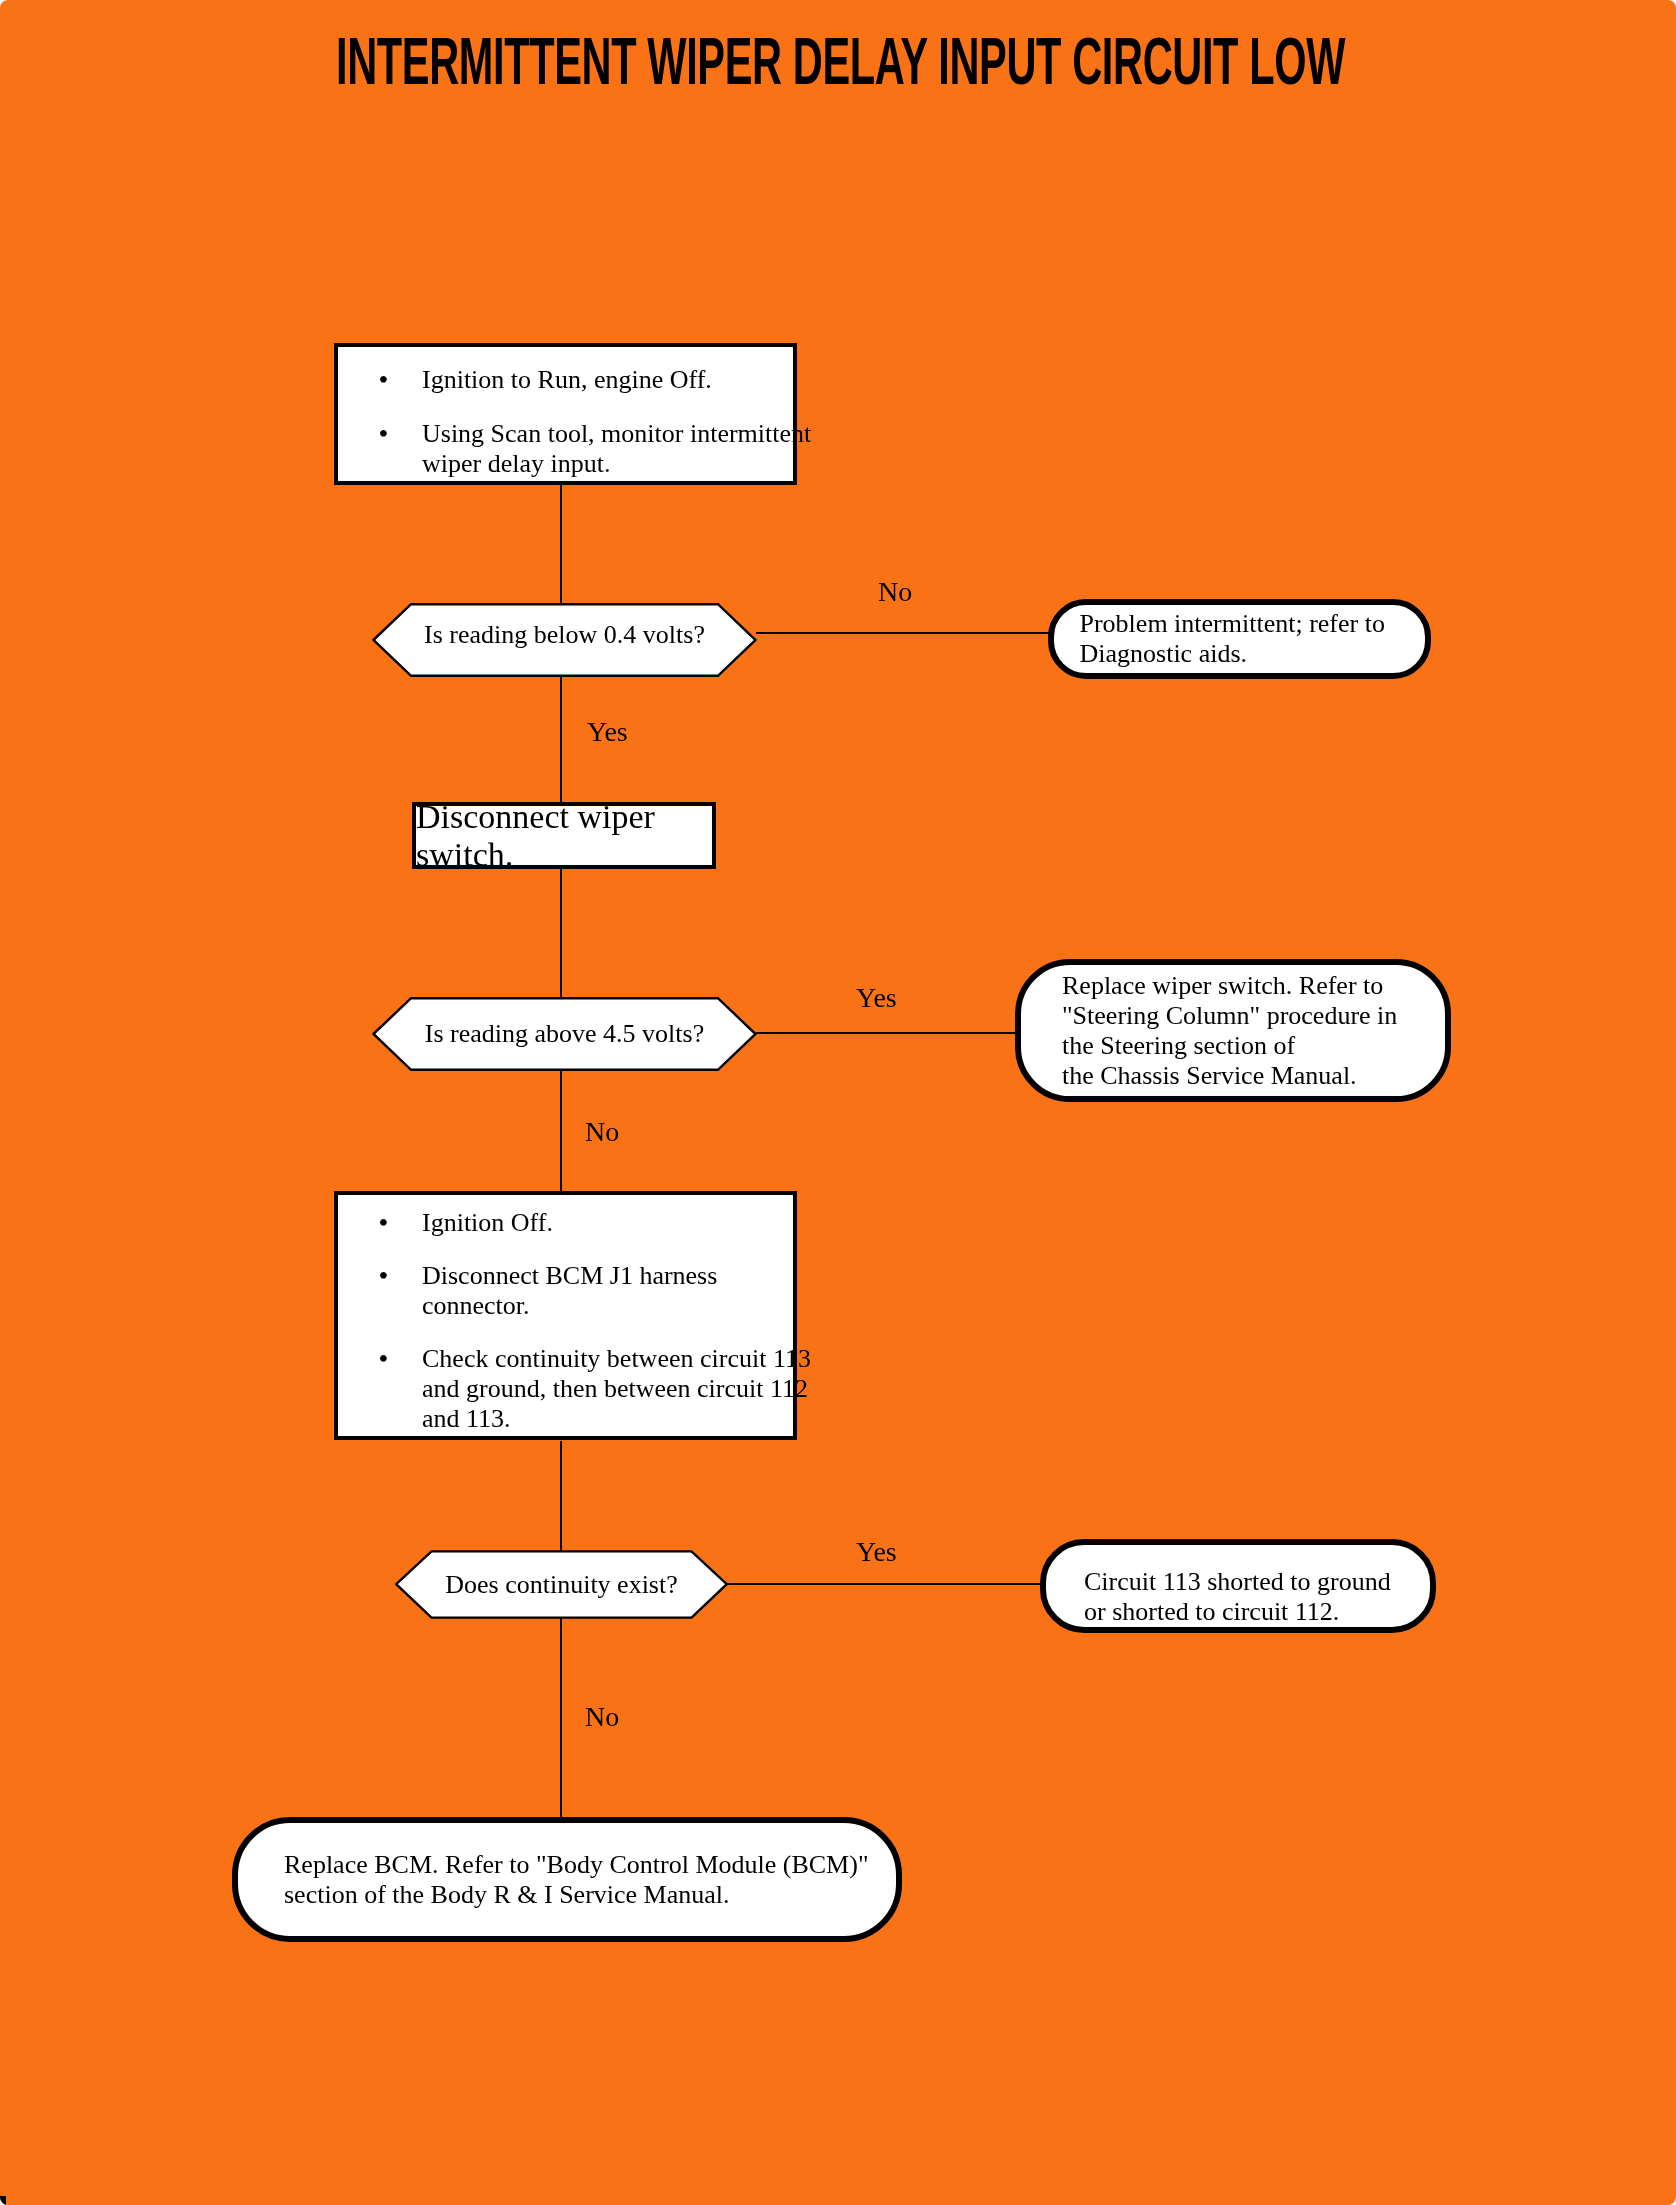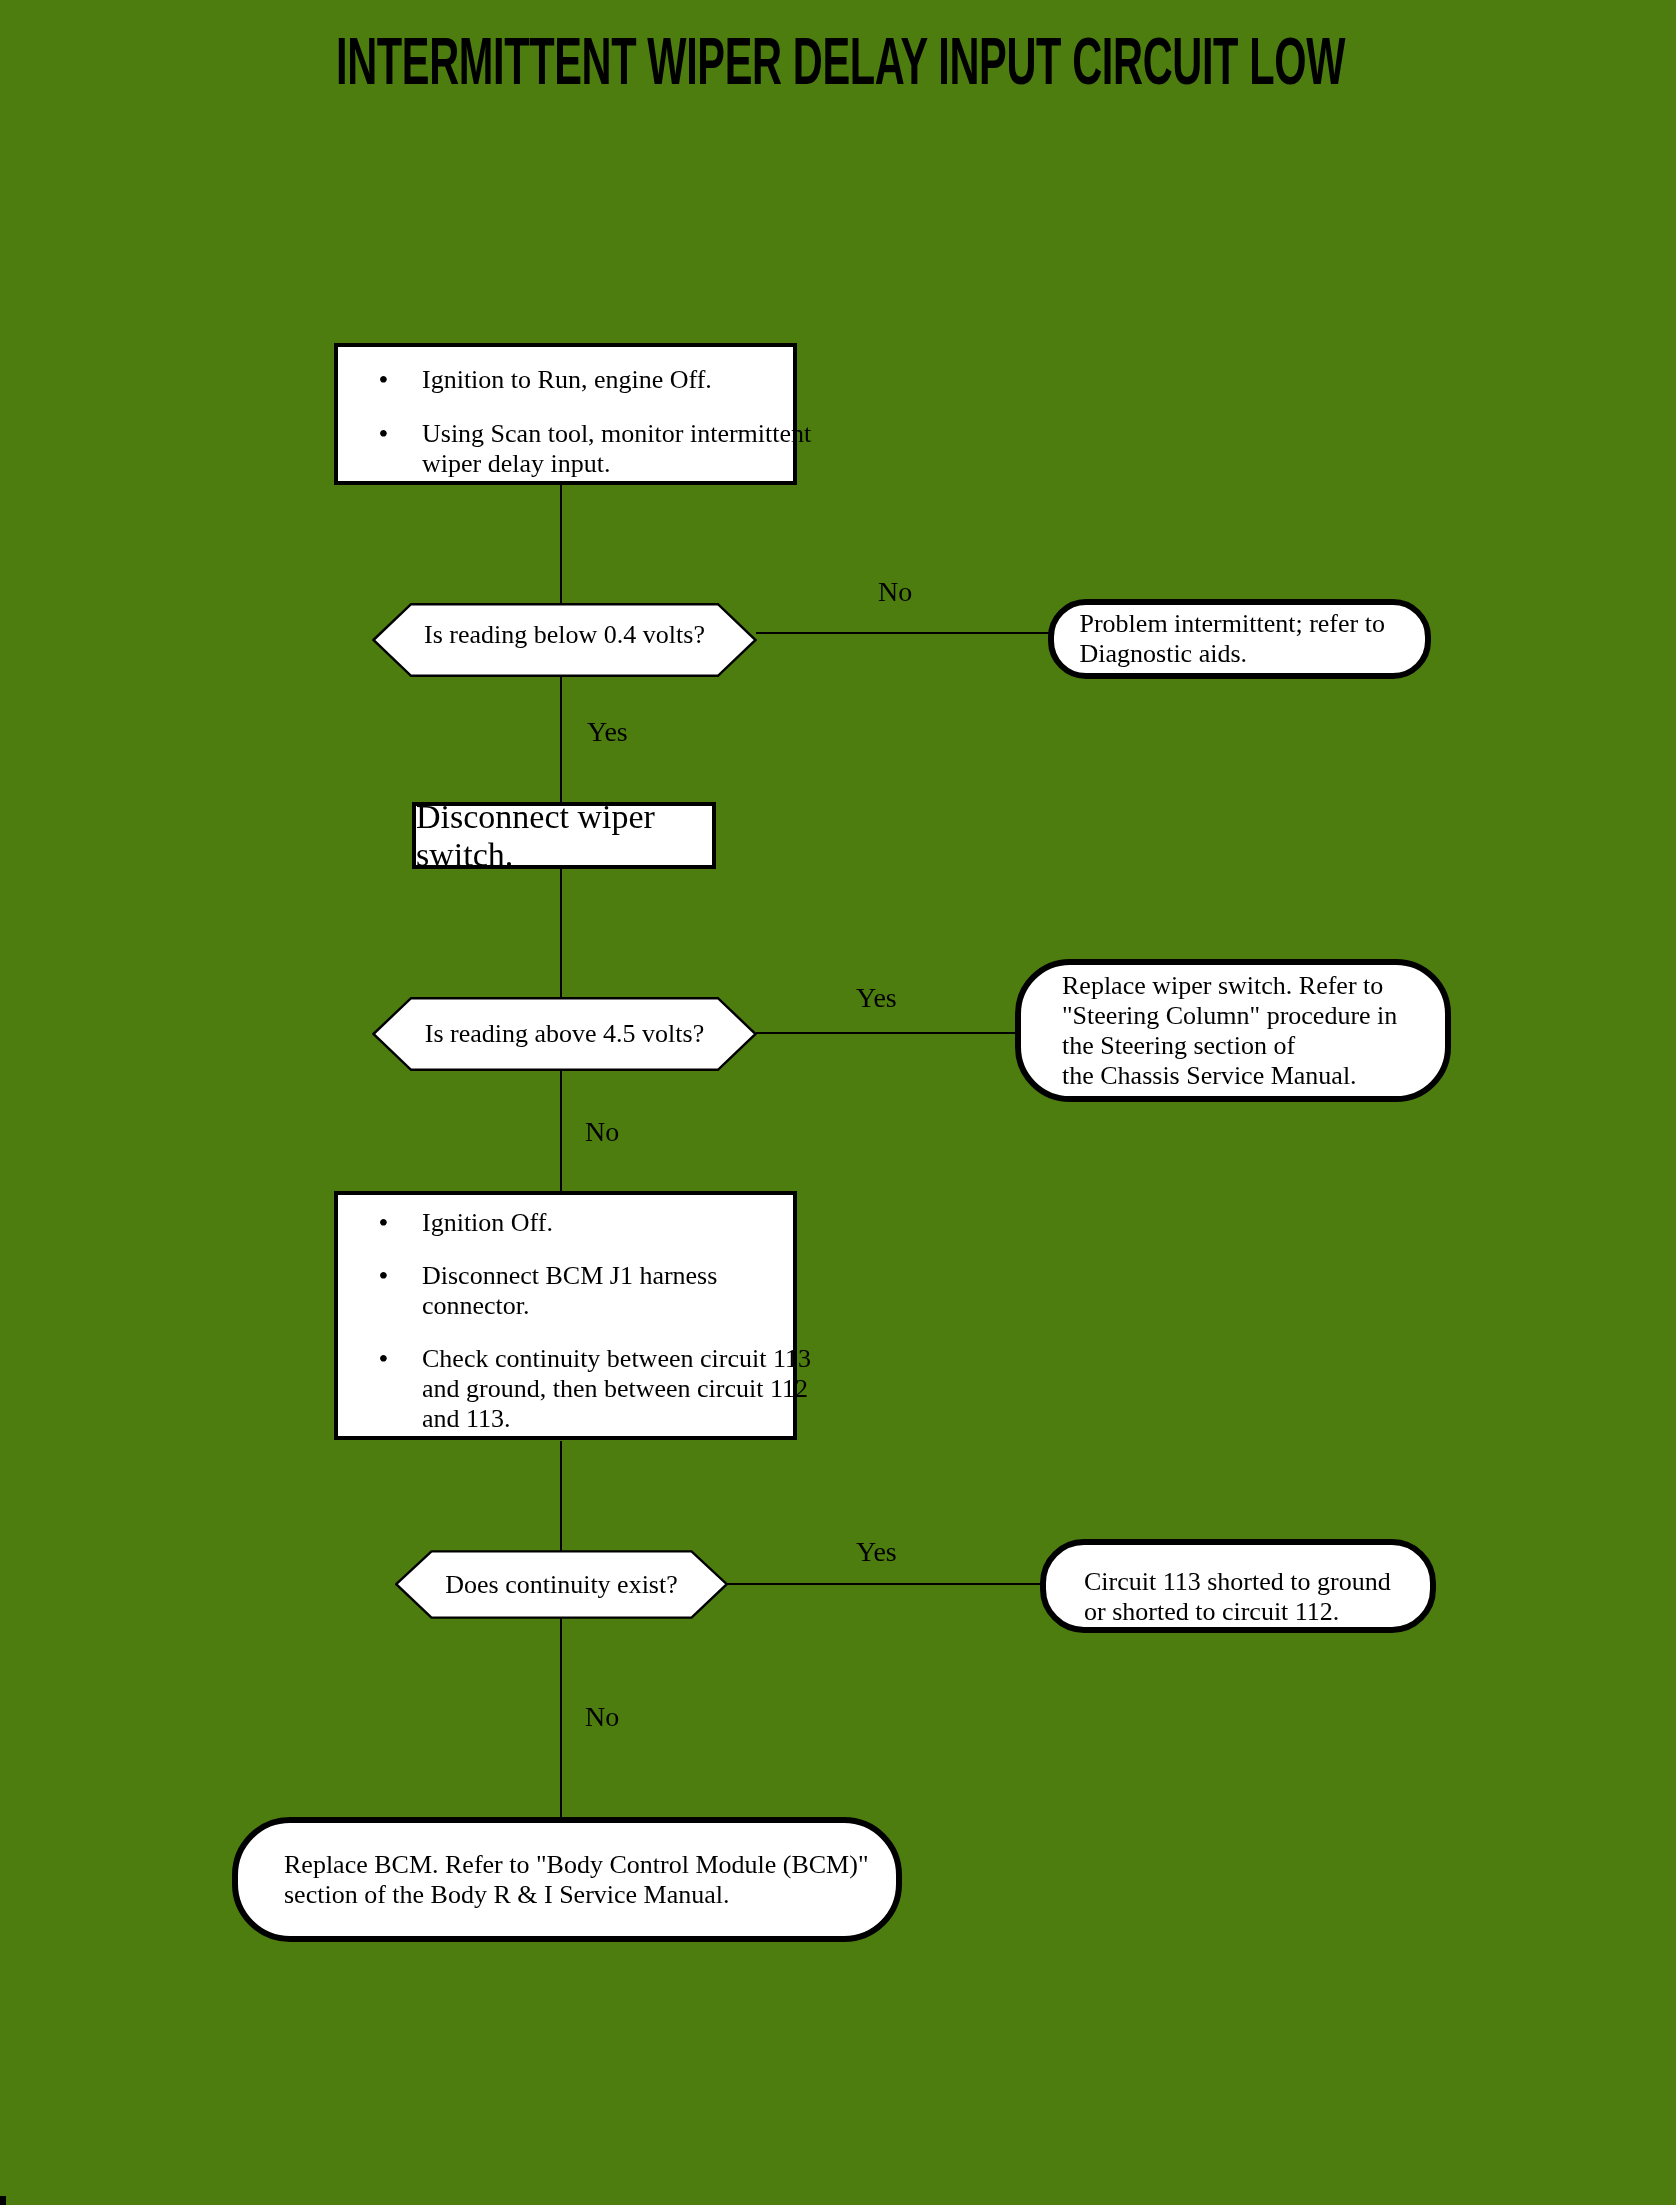--- a/index.html
+++ b/index.html
@@ -4,24 +4,25 @@
 <style>
   html, body {
     margin: 0;
     padding: 0;
     background: #ffffff;
   }
   #page {
     position: relative;
     width: 1676px;
     height: 2205px;
-    background: #4d7c0f;
+    background: #f97316;
     font-family: "Liberation Serif", serif;
     color: #000000;
     overflow: hidden;
+    border-radius: 8px;
   }
   
   .page-title {
     position: absolute;
     left: 336px;
     top: 27px;
     font-family: "Liberation Sans", sans-serif;
     font-size: 67px;
     font-weight: 700;
     line-height: 67px;

